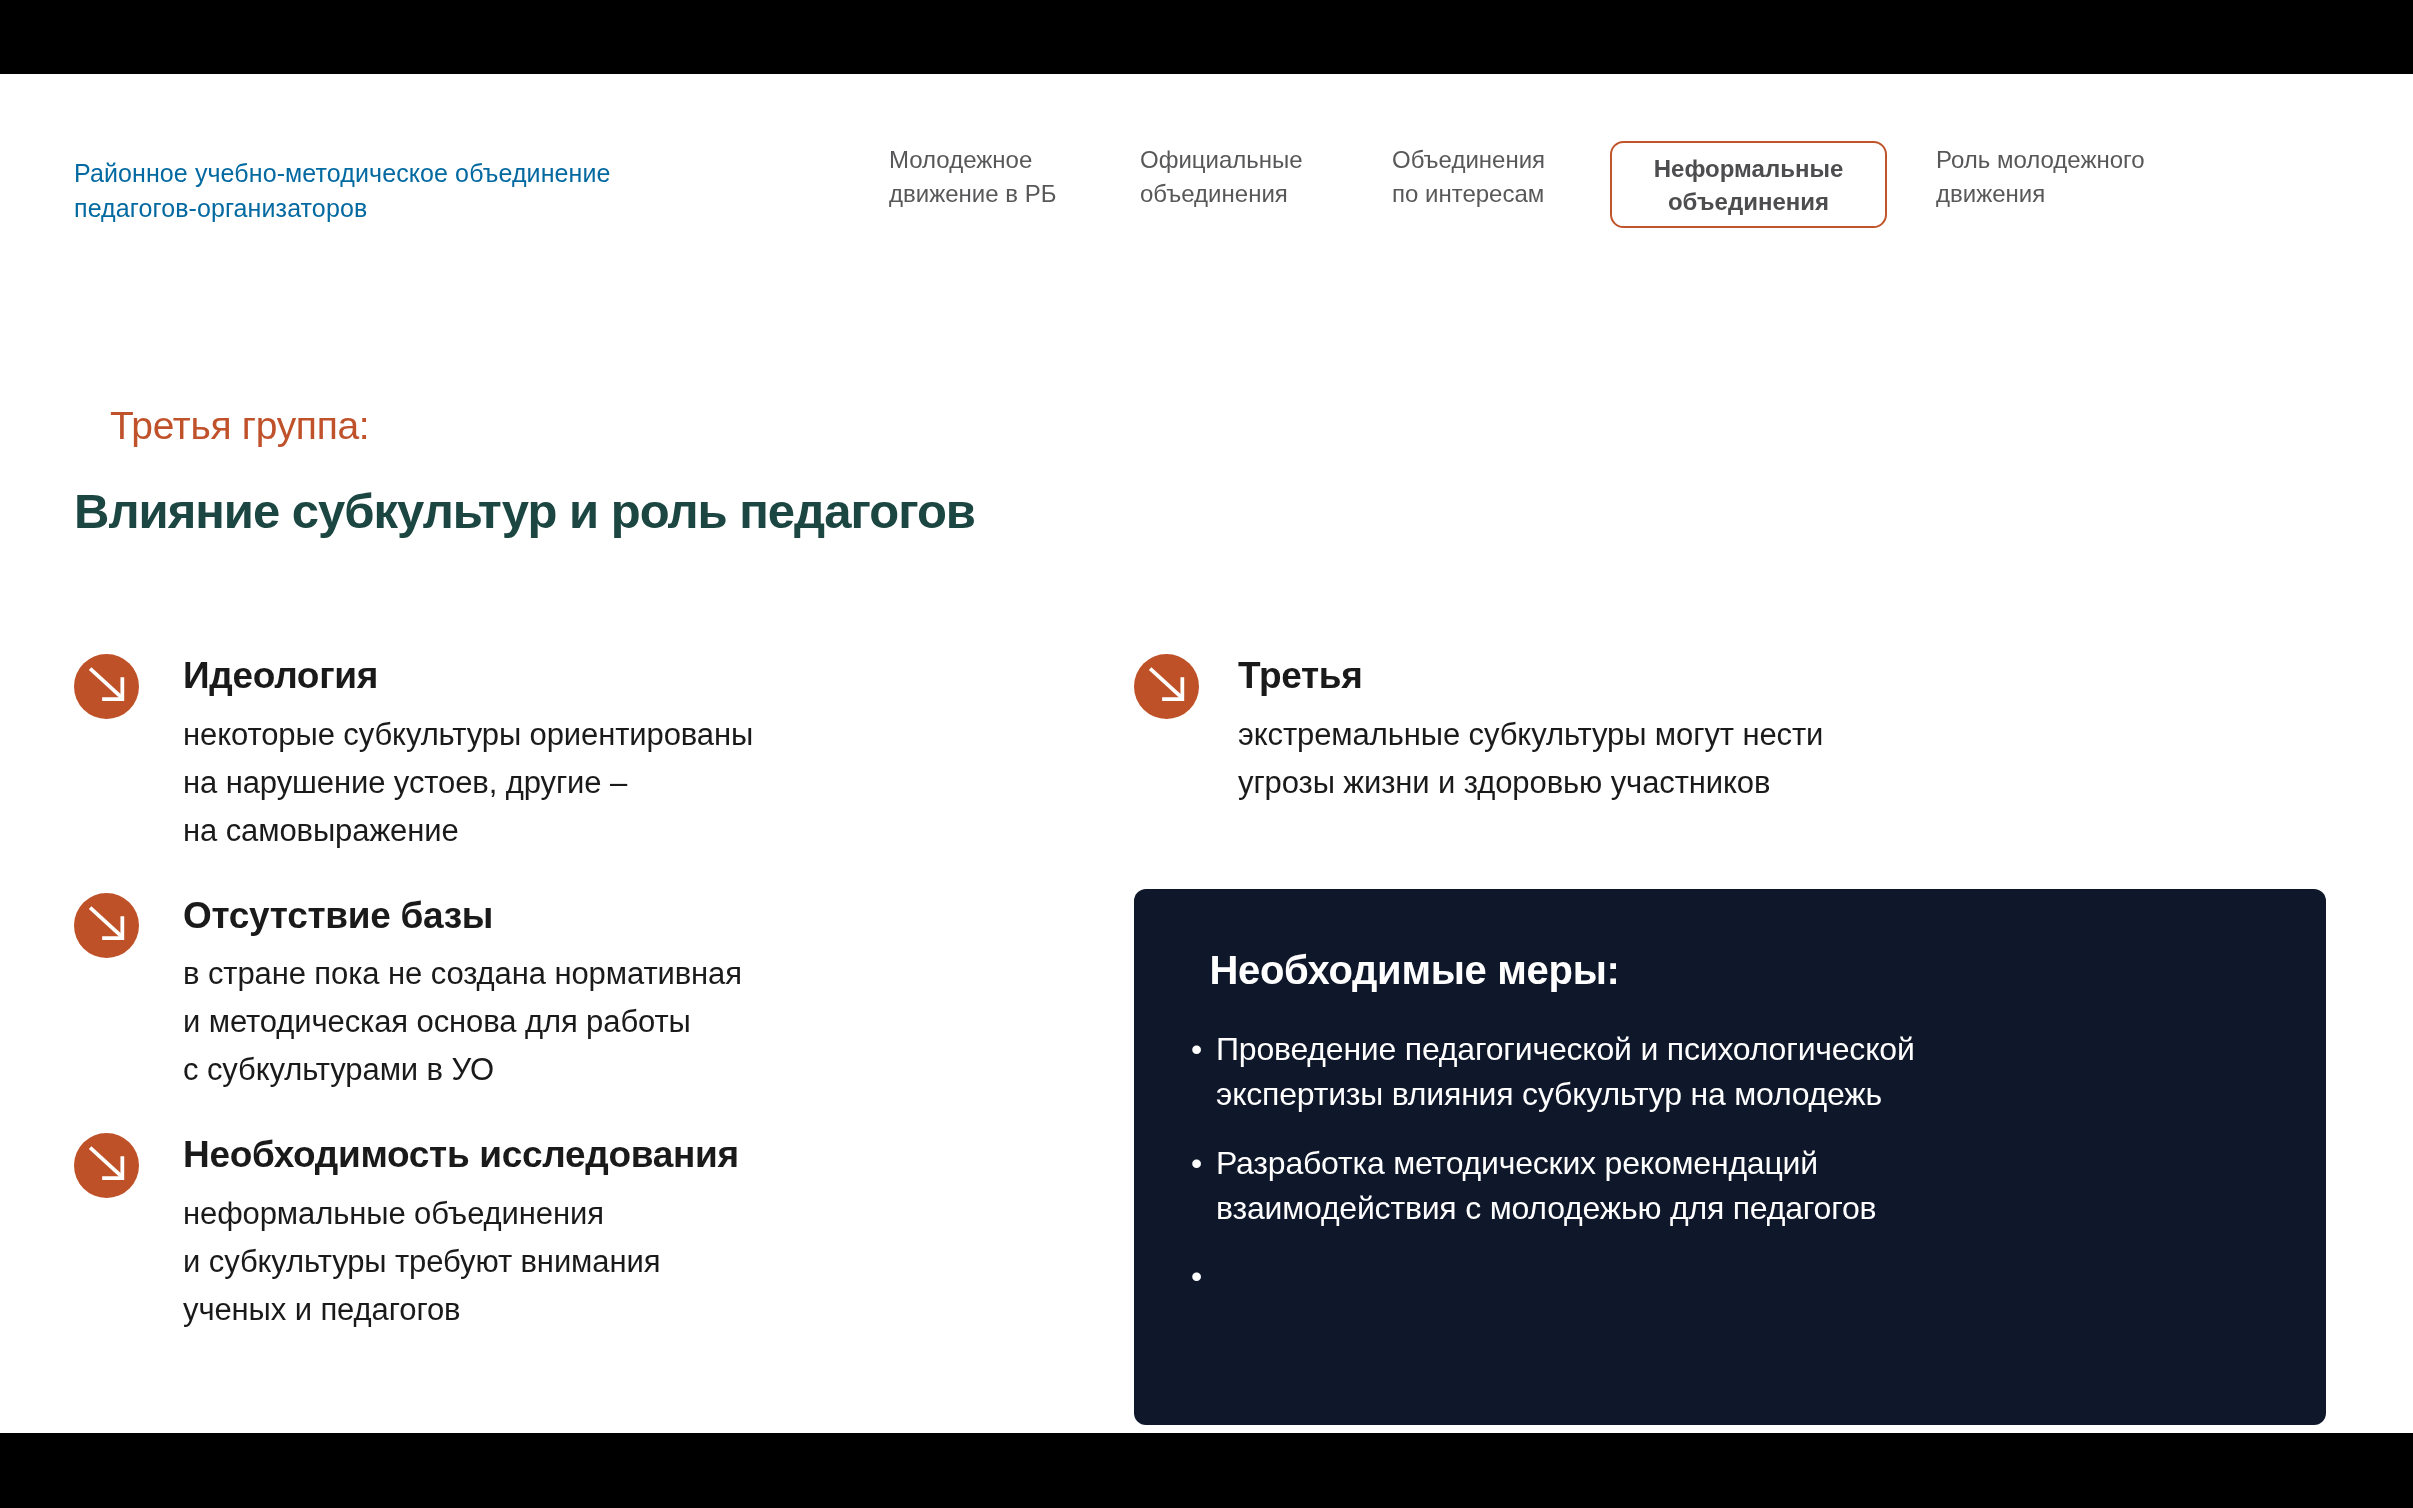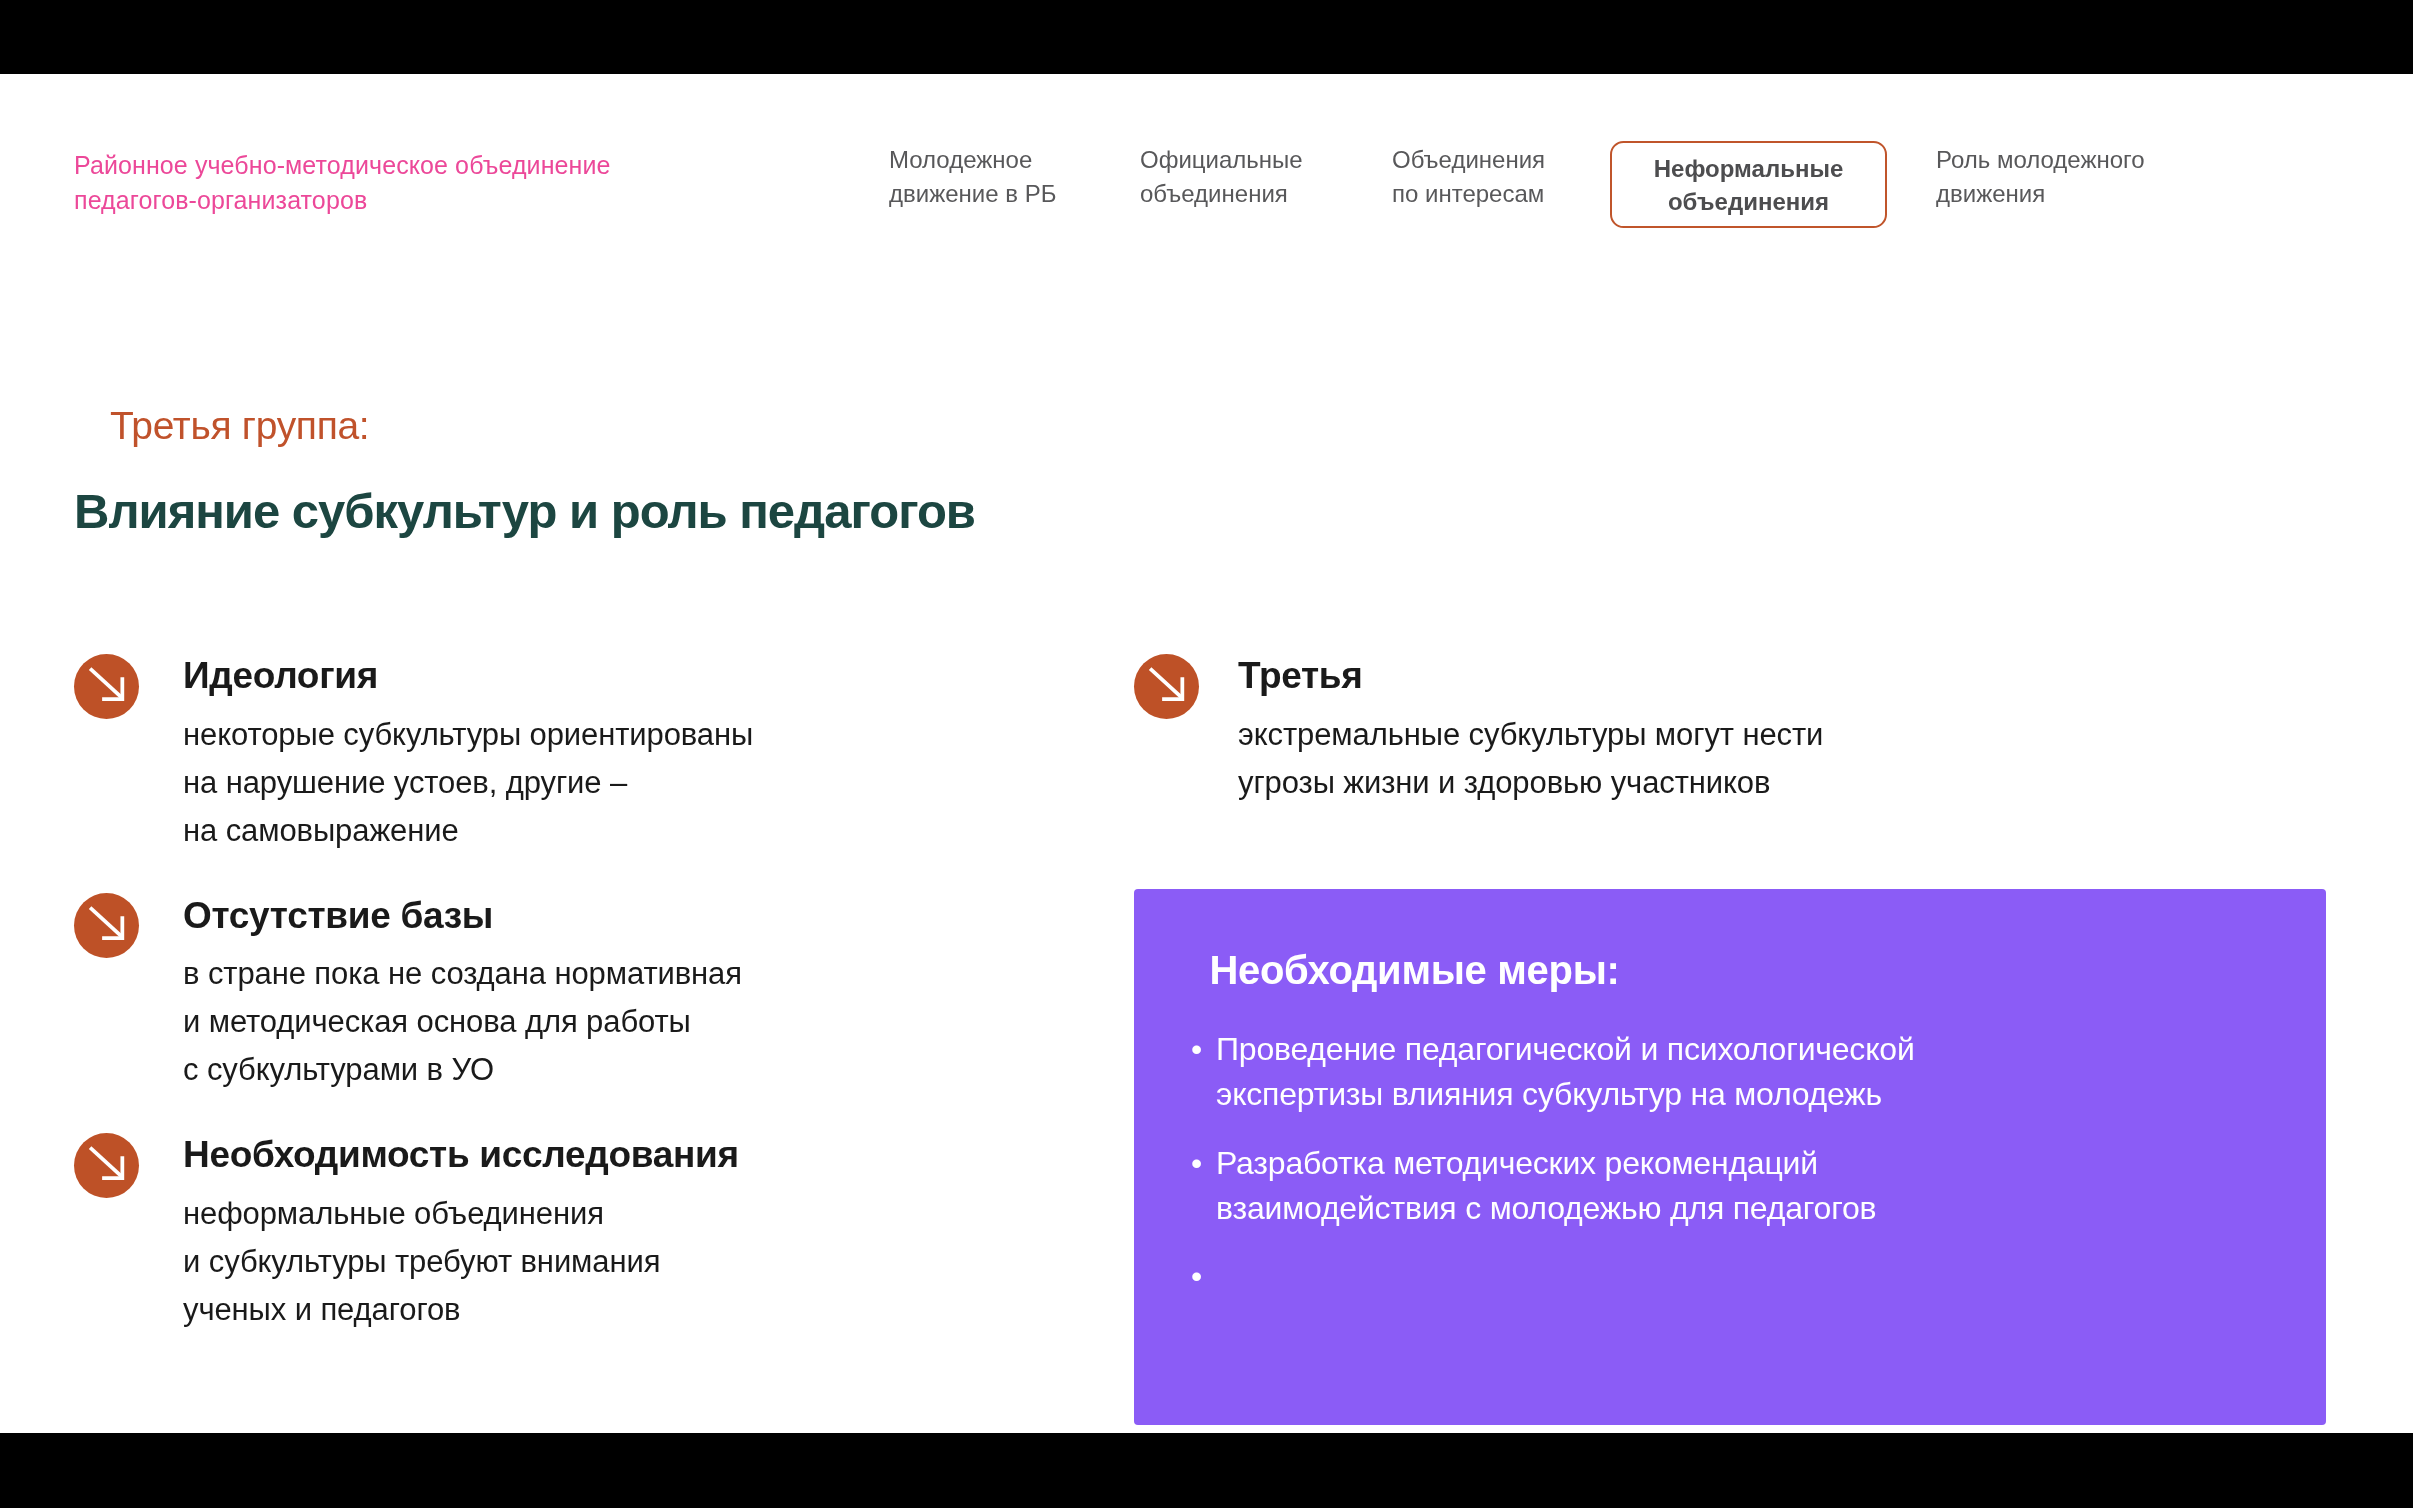--- a/index.html
+++ b/index.html
@@ -33,25 +33,25 @@
   .header {
     position: absolute;
     left: 0; top: 0;
     width: 2413px;
     height: 159px;
   }
 
   .org-title {
     position: absolute;
     left: 74px;
-    top: 74px;
+    top: 82px;
     width: 687px;
     font-size: 25px;
     line-height: 35px;
-    color: #ec4899;
+    color: #0369a1;
     font-weight: 400;
     letter-spacing: 0.1px;
   }
 
   .nav {
     position: absolute;
     left: 872px;
     top: 67px;
     width: 1492px;
     height: 92px;
@@ -174,22 +174,22 @@
   
   .col-right .point .point-body { padding-left: 104px; }
 
   
   .measures-card {
     position: absolute;
     left: 1134px;
     top: 815px;
     width: 1192px;
     height: 536px;
-    background: #8b5cf6;
-    border-radius: 4px;
+    background: #0f172a;
+    border-radius: 12px;
     padding: 57px 60px 0 57px;
   }
 
   .measures-title {
     font-size: 40px;
     line-height: 49px;
     font-weight: 700;
     color: #ffffff;
     letter-spacing: -0.3px;
     margin-bottom: 32px;

